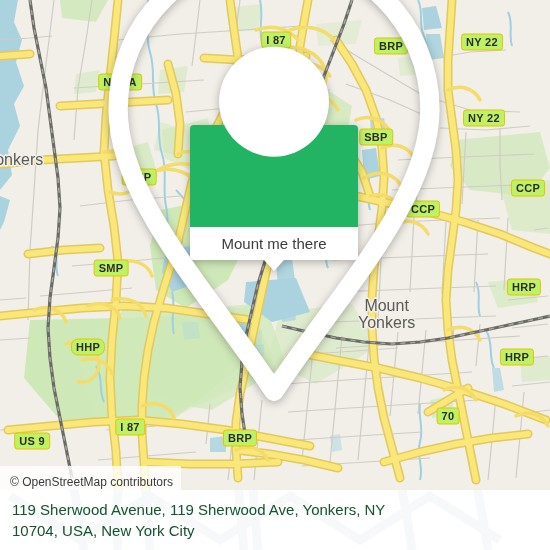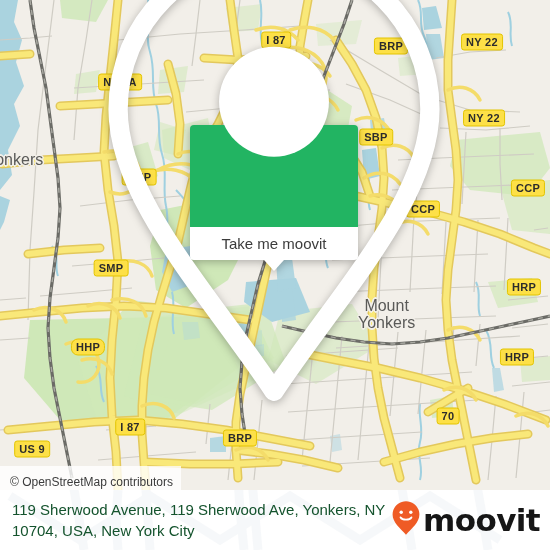--- a/index.html
+++ b/index.html
@@ -28,21 +28,21 @@
       -1.6px 0 #f2efe9, 1.6px 0 #f2efe9, 0 -1.6px #f2efe9, 0 1.6px #f2efe9,
       -1.1px -1.1px #f2efe9, 1.1px -1.1px #f2efe9, -1.1px 1.1px #f2efe9, 1.1px 1.1px #f2efe9;
     line-height:1.05;
     pointer-events:none;
   }
   .place-label.two-line{text-align:center;margin-top:8px;}
 
   
   .shield{
     position:absolute;
-    background:#fde047;
+    background:#bef264;
     border:1.5px solid #e3c400;
     border-radius:3px;
     color:#2c2c2c;
     font-size:11px;
     font-weight:bold;
     font-family:"Liberation Sans", sans-serif;
     padding:1px 4px 2px 4px;
     line-height:12px;
     white-space:nowrap;
     letter-spacing:.3px;
@@ -386,34 +386,34 @@
     <div class="shield" style="left:376px;top:137px;">SBP</div>
     <div class="shield" style="left:139px;top:177px;">SMP</div>
     <div class="shield" style="left:528px;top:188px;">CCP</div>
     <div class="shield" style="left:423px;top:209px;">CCP</div>
     <div class="shield" style="left:111px;top:268px;">SMP</div>
     <div class="shield" style="left:524px;top:287px;">HRP</div>
     <div class="shield" style="left:88px;top:347px;border-radius:7px;">HHP</div>
     <div class="shield" style="left:517px;top:357px;">HRP</div>
     <div class="shield" style="left:130px;top:427px;">I 87</div>
     <div class="shield" style="left:448px;top:416px;">70</div>
-    <div class="shield" style="left:32px;top:441px;margin-top:8px;">US 9</div>
+    <div class="shield" style="left:32px;top:441px;">US 9</div>
     <div class="shield" style="left:240px;top:438px;">BRP</div>
 
     <div id="popup-card">
       <div id="popup-image">
         <span>
           <svg width="54" height="66" viewBox="0 0 54 66" xmlns="http://www.w3.org/2000/svg">
             <path d="M27 3 C15.4 3 6 12.4 6 24 C6 36 18 48.5 27 62 C36 48.5 48 36 48 24 C48 12.4 38.6 3 27 3 Z" fill="none" stroke="#ffffff" stroke-width="2.6" stroke-linejoin="round"></path>
             <circle cx="27" cy="23" r="7.4" fill="#ffffff"></circle>
           </svg>
         </span>
       </div>
       <div id="popup-action">
-        <span id="popup-action-label">Take me moovit</span>
+        <span id="popup-action-label">Mount me there</span>
       </div>
       <div id="popup-tail"></div>
     </div>
 
     <div id="attribution">© OpenStreetMap contributors</div>
   </div>
 
   <div id="footer">
     <svg id="footer-watermark" viewBox="0 0 550 550" xmlns="http://www.w3.org/2000/svg">
       <g fill="none" stroke="#8aa0b8" stroke-width="9">
@@ -422,27 +422,16 @@
         <path d="M238,478 L240,510 L244,550"></path>
         <path d="M400,478 L406,512 L412,550"></path>
         <path d="M476,480 L482,514 L488,550"></path>
         <path d="M72,478 L78,512 L84,550"></path>
         <path d="M246,440 L252,480 L258,550"></path>
         <path d="M10,496 L80,540 L150,496 L220,540 L290,496 L360,540 L430,496 L500,540"></path>
       </g>
     </svg>
     <div id="footer-inner">
       <div id="footer-address">119 Sherwood Avenue, 119 Sherwood Ave, Yonkers, NY 10704, USA, New York City</div>
-      <div id="moovit-logo">
-        <span>
-          <svg width="30" height="36" viewBox="0 0 30 36" xmlns="http://www.w3.org/2000/svg">
-            <path d="M15 1.2 C7.5 1.2 1.6 7.1 1.6 14.6 C1.6 22.6 9.2 28.2 15 34.8 C20.8 28.2 28.4 22.6 28.4 14.6 C28.4 7.1 22.5 1.2 15 1.2 Z" fill="#ef5b25"></path>
-            <circle cx="10.2" cy="12.2" r="1.7" fill="#ffffff"></circle>
-            <circle cx="19.8" cy="12.2" r="1.7" fill="#ffffff"></circle>
-            <path d="M9.6 17.4 C11.4 20.4 18.6 20.4 20.4 17.4" fill="none" stroke="#ffffff" stroke-width="1.9" stroke-linecap="round"></path>
-          </svg>
-        </span>
-        <span id="moovit-wordmark">moovit</span>
-      </div>
     </div>
   </div>
 
 </div>
 
 </body></html>

